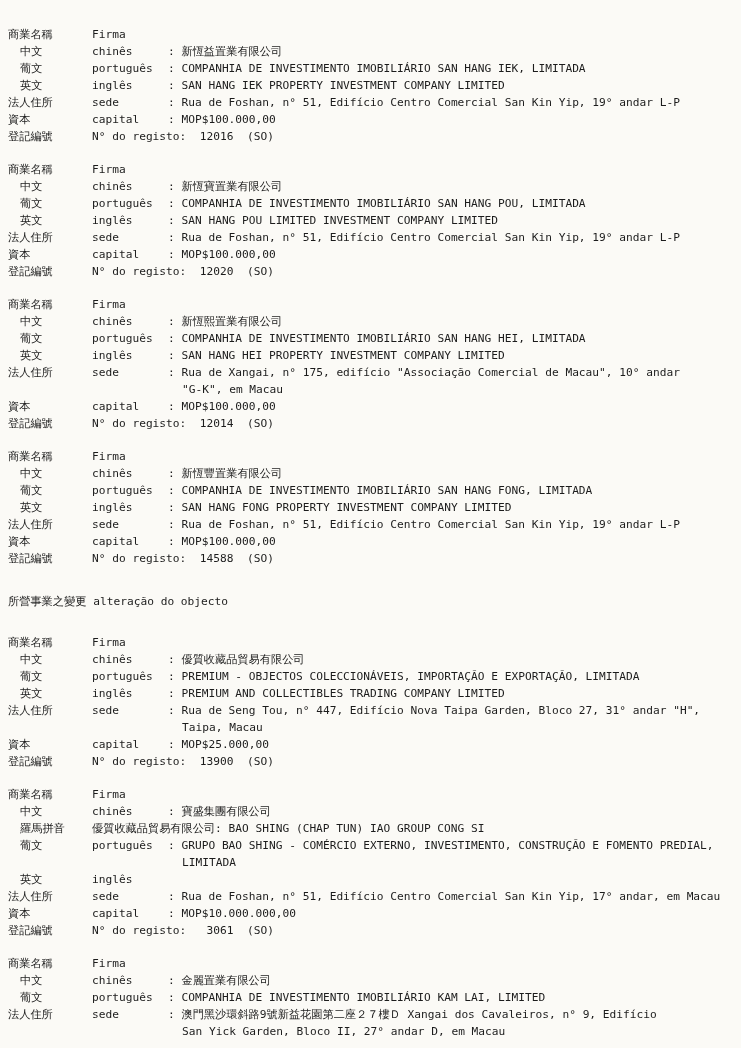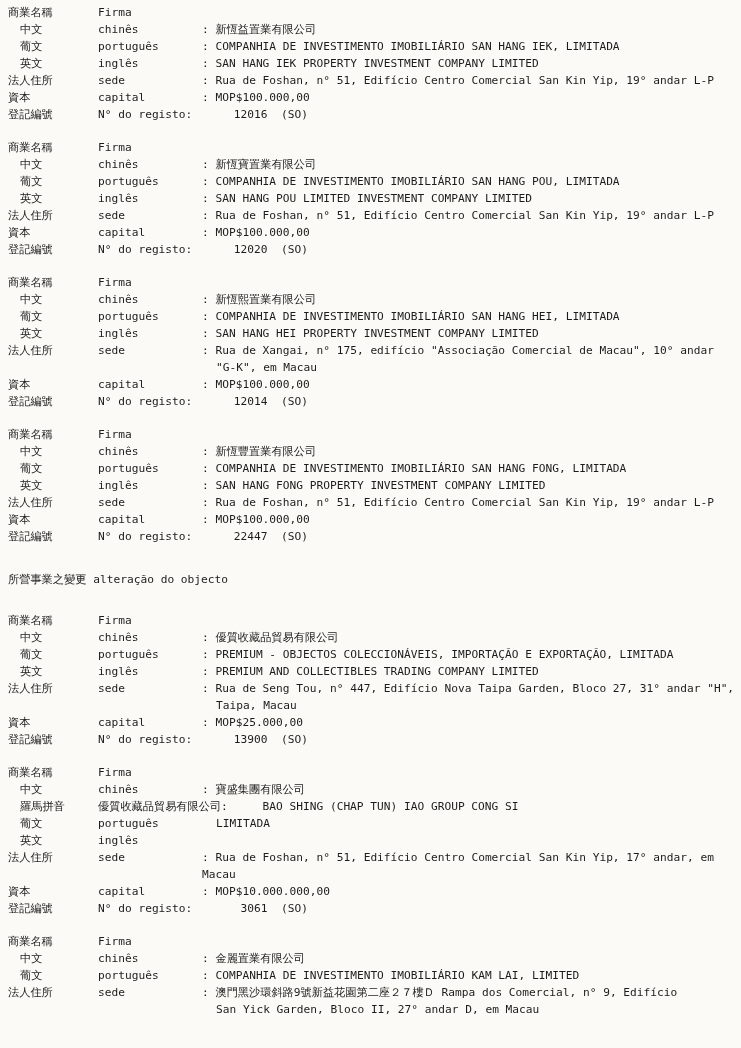--- a/index.html
+++ b/index.html
@@ -7,27 +7,27 @@
   body {
     width: 741px;
     height: 1048px;
     background: #fbfaf6;
     color: #1c1c1c;
     font-family: "DejaVu Sans Mono", "Liberation Mono", monospace;
     font-size: 11.2px;
     line-height: 17px;
     overflow: hidden;
   }
-  .page { padding: 4px 6px 0 8px; }
+  .page { padding: 26px 6px 0 8px; }
   .entry { margin-bottom: 16px; }
   .row { display: flex; align-items: flex-start; }
   .c-cn { width: 84px; flex: none; white-space: nowrap; overflow: visible; }
   .c-cn.sub { padding-left: 12px; }
-  .c-pt { min-width: 76px; flex: none; white-space: nowrap; margin-left: 6px; }
-  .c-val { flex: 1; min-width: 0; margin-left: 28px; }
+  .c-pt { min-width: 76px; flex: none; white-space: nowrap; }
+  .c-val { flex: 1; min-width: 0; }
   .c-val .vline { white-space: pre-wrap; }
   .c-val .vline.cont { padding-left: 14px; }
   .heading { margin: 26px 0 24px 0; white-space: nowrap; }
   .heading .h-pt { margin-left: 7px; }
 </style>
 </head>
 <body>
 
 <div class="page">
   <div id="doc">
@@ -217,21 +217,21 @@
     <div class="c-cn">資本</div>
     <div class="c-pt">capital</div>
     <div class="c-val">
             <div class="vline">: MOP$100.000,00</div>
           </div>
   </div>
         <div class="row">
     <div class="c-cn">登記編號</div>
     <div class="c-pt">N° do registo:</div>
     <div class="c-val">
-            <div class="vline">  22447  (SO)</div>
+            <div class="vline">  14588  (SO)</div>
           </div>
   </div>
       </div>
       <div class="heading"><span class="h-cn">所營事業之變更</span><span class="h-pt">alteração do objecto</span></div>
       <div class="entry">
         <div class="row">
     <div class="c-cn">商業名稱</div>
     <div class="c-pt">Firma</div>
     <div class="c-val"></div>
   </div>
@@ -296,20 +296,21 @@
     <div class="c-cn sub">羅馬拼音</div>
     <div class="c-pt">優質收藏品貿易有限公司:</div>
     <div class="c-val">
             <div class="vline"> BAO SHING (CHAP TUN) IAO GROUP CONG SI</div>
           </div>
   </div>
         <div class="row">
     <div class="c-cn sub">葡文</div>
     <div class="c-pt">português</div>
     <div class="c-val">
+            <div class="vline">: GRUPO BAO SHING - COMÉRCIO EXTERNO, INVESTIMENTO, CONSTRUÇÃO E FOMENTO PREDIAL,</div>
             <div class="vline cont">LIMITADA</div>
           </div>
   </div>
         <div class="row">
     <div class="c-cn sub">英文</div>
     <div class="c-pt">inglês</div>
   </div>
         <div class="row">
     <div class="c-cn">法人住所</div>
     <div class="c-pt">sede</div>
@@ -349,19 +350,19 @@
     <div class="c-cn sub">葡文</div>
     <div class="c-pt">português</div>
     <div class="c-val">
             <div class="vline">: COMPANHIA DE INVESTIMENTO IMOBILIÁRIO KAM LAI, LIMITED</div>
           </div>
   </div>
         <div class="row">
     <div class="c-cn">法人住所</div>
     <div class="c-pt">sede</div>
     <div class="c-val">
-            <div class="vline">: 澳門黑沙環斜路9號新益花園第二座２７樓Ｄ Rampa dos Comercial, n° 9, Edifício</div>
+            <div class="vline">: 澳門黑沙環斜路9號新益花園第二座２７樓Ｄ Xangai dos Cavaleiros, n° 9, Edifício</div>
             <div class="vline cont">San Yick Garden, Bloco II, 27° andar D, em Macau</div>
           </div>
   </div>
       </div>
     </div>
 </div>
 
 </body></html>

